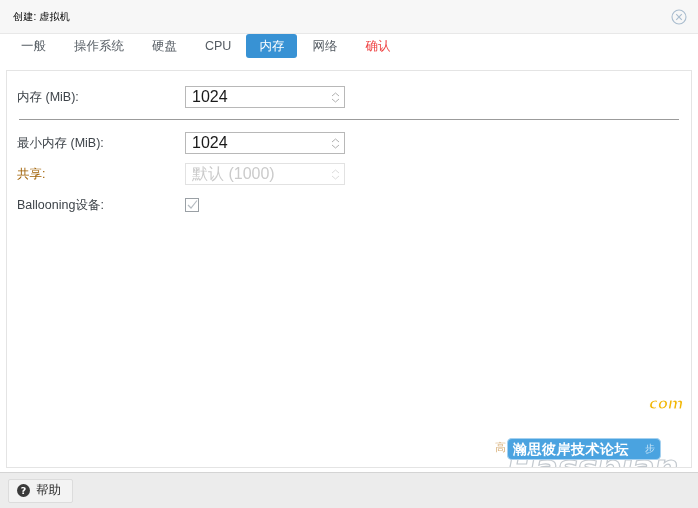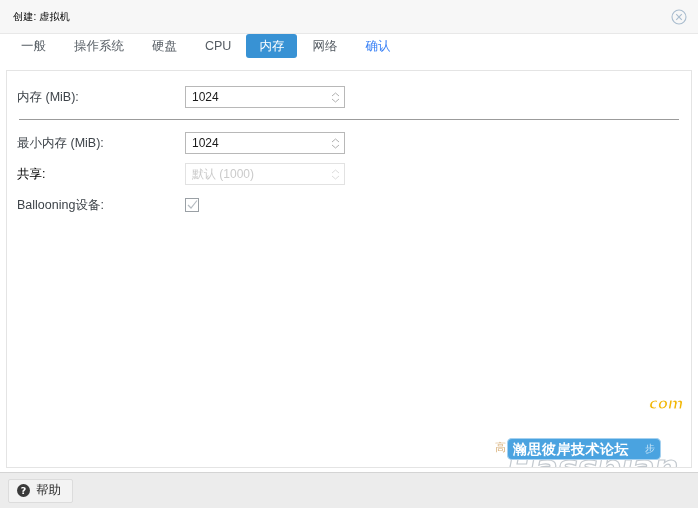--- a/index.html
+++ b/index.html
@@ -80,21 +80,21 @@
     line-height: 16px;
     white-space: nowrap;
     cursor: pointer;
     background: transparent;
   }
   .tab.active {
     background: #3892d4;
     color: #ffffff;
   }
   .tab.disabled {
-    color: #3b82f6;
+    color: #ef4444;
     cursor: default;
   }
 
   
   .content {
     flex: 1;
     margin: 4px 6px 0 6px;
     border: 1px solid #e4e4e4;
     background: #ffffff;
     box-sizing: border-box;
@@ -111,40 +111,40 @@
     margin-bottom: 3px;
   }
   .field-label {
     width: 168px;
     min-width: 168px;
     font-size: 12.5px;
     color: #3d4349;
     white-space: nowrap;
   }
   .field-label.disabled {
-    color: #000000;
+    color: #a16207;
   }
 
   
   .spinner {
     width: 160px;
     height: 22px;
     border: 1px solid #b8b8b8;
     background: #ffffff;
     box-sizing: border-box;
     display: flex;
     align-items: center;
     position: relative;
   }
   .spinner.disabled {
     border-color: #e2e2e2;
   }
   .spinner-value {
     flex: 1;
-    font-size: 12px;
+    font-size: 16px;
     color: #1a1a1a;
     padding-left: 6px;
     line-height: 20px;
     white-space: nowrap;
     overflow: hidden;
   }
   .spinner.disabled .spinner-value {
     color: #cbcbcb;
   }
   .spinner-arrows {

